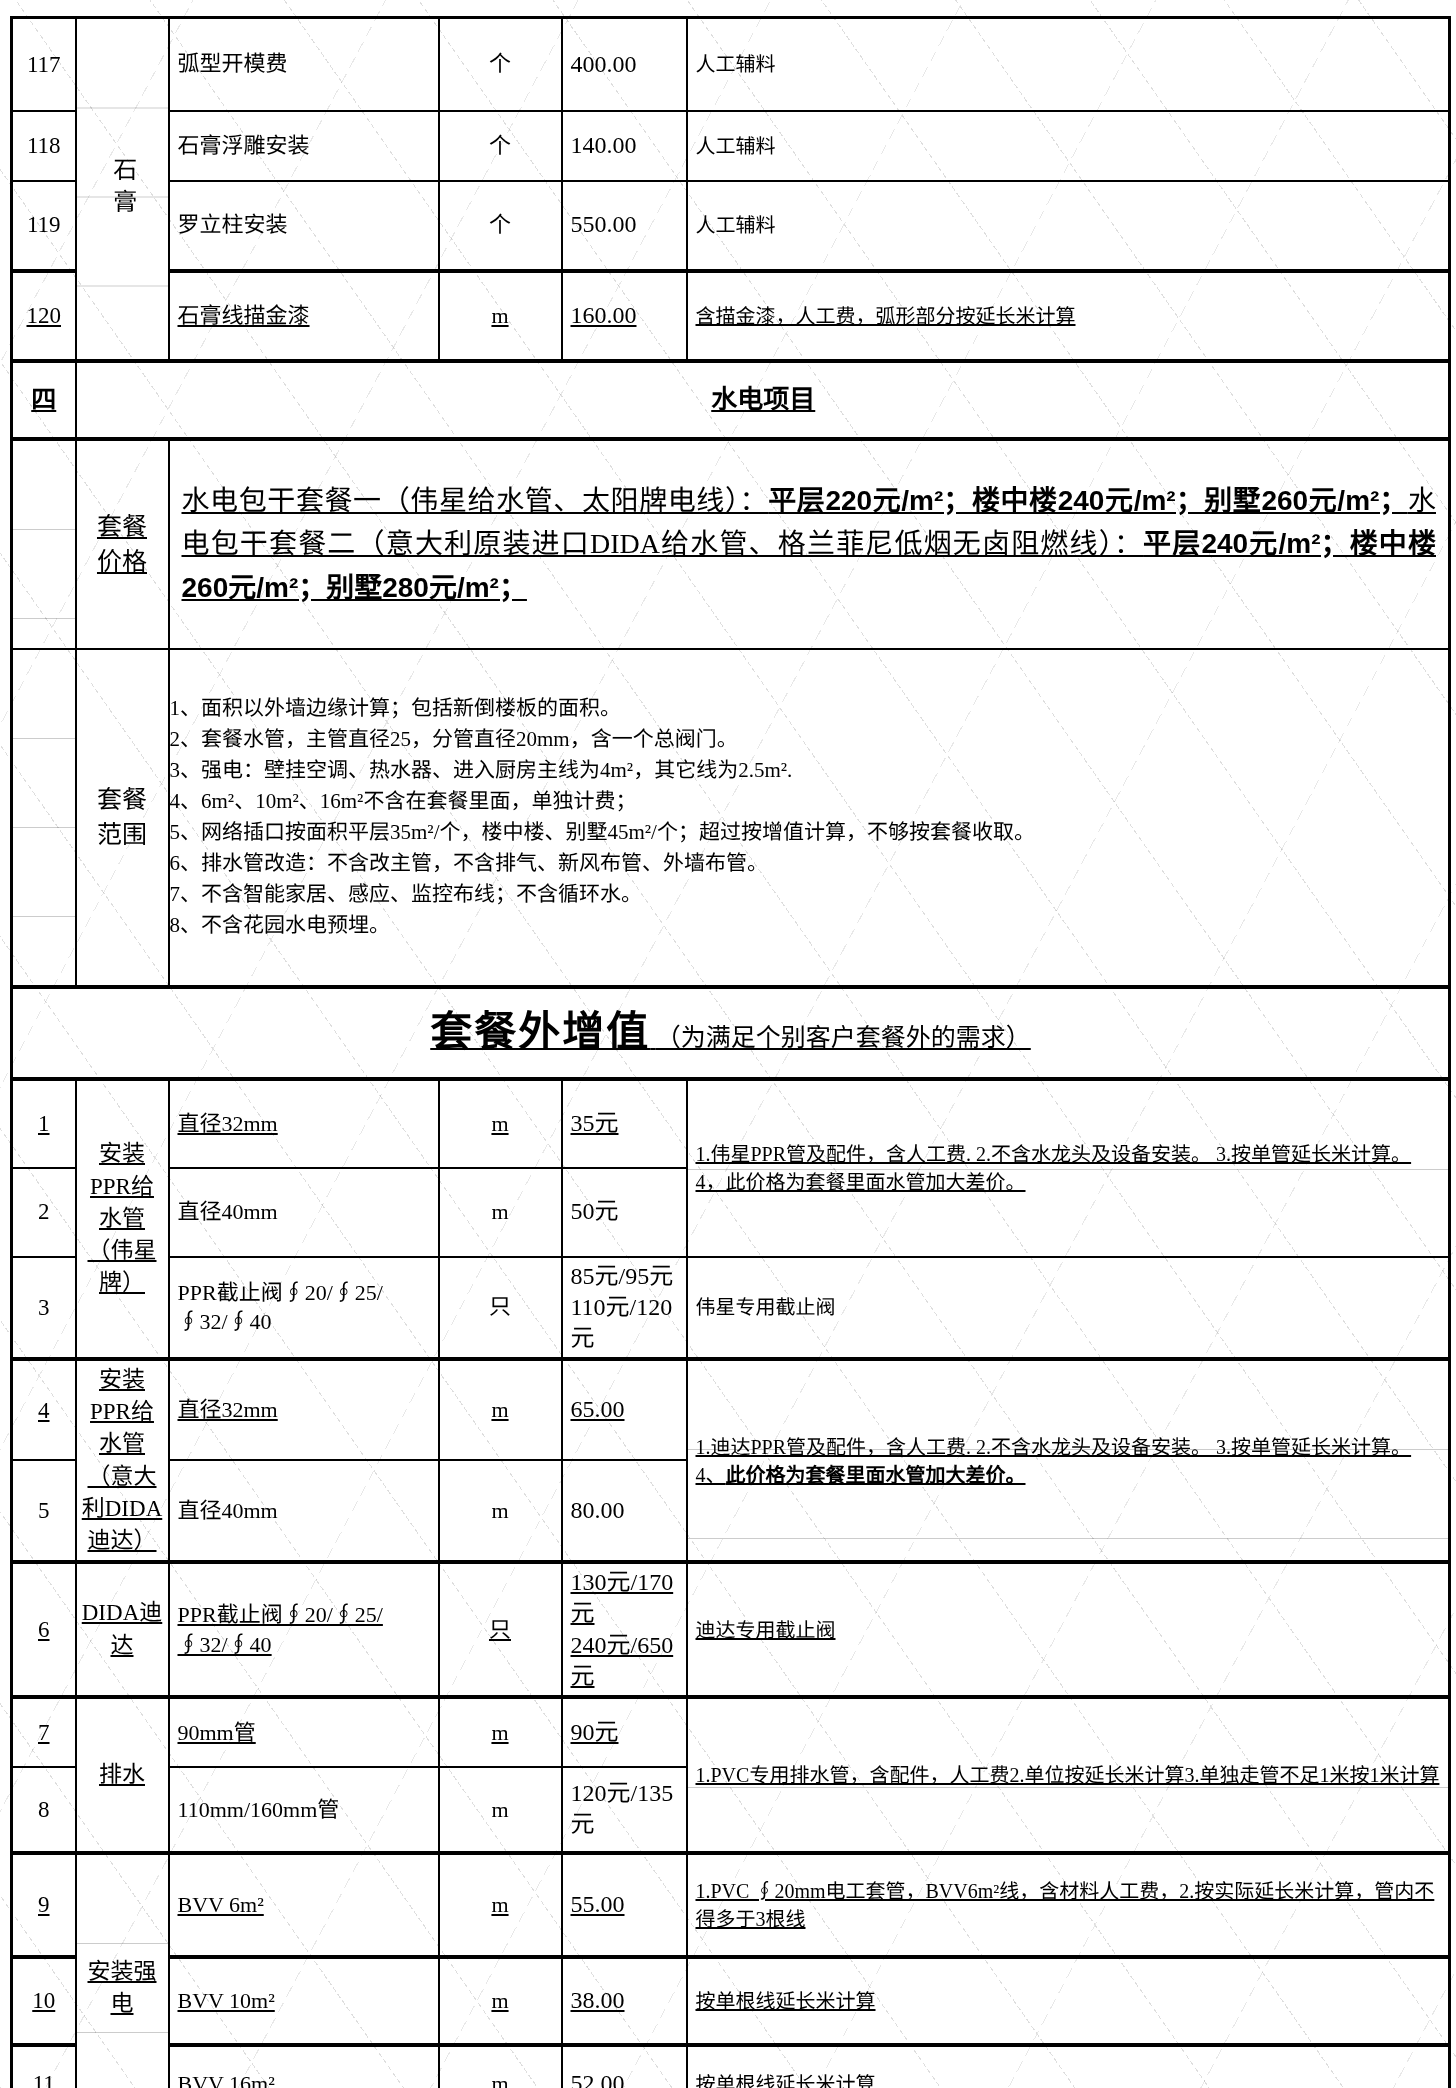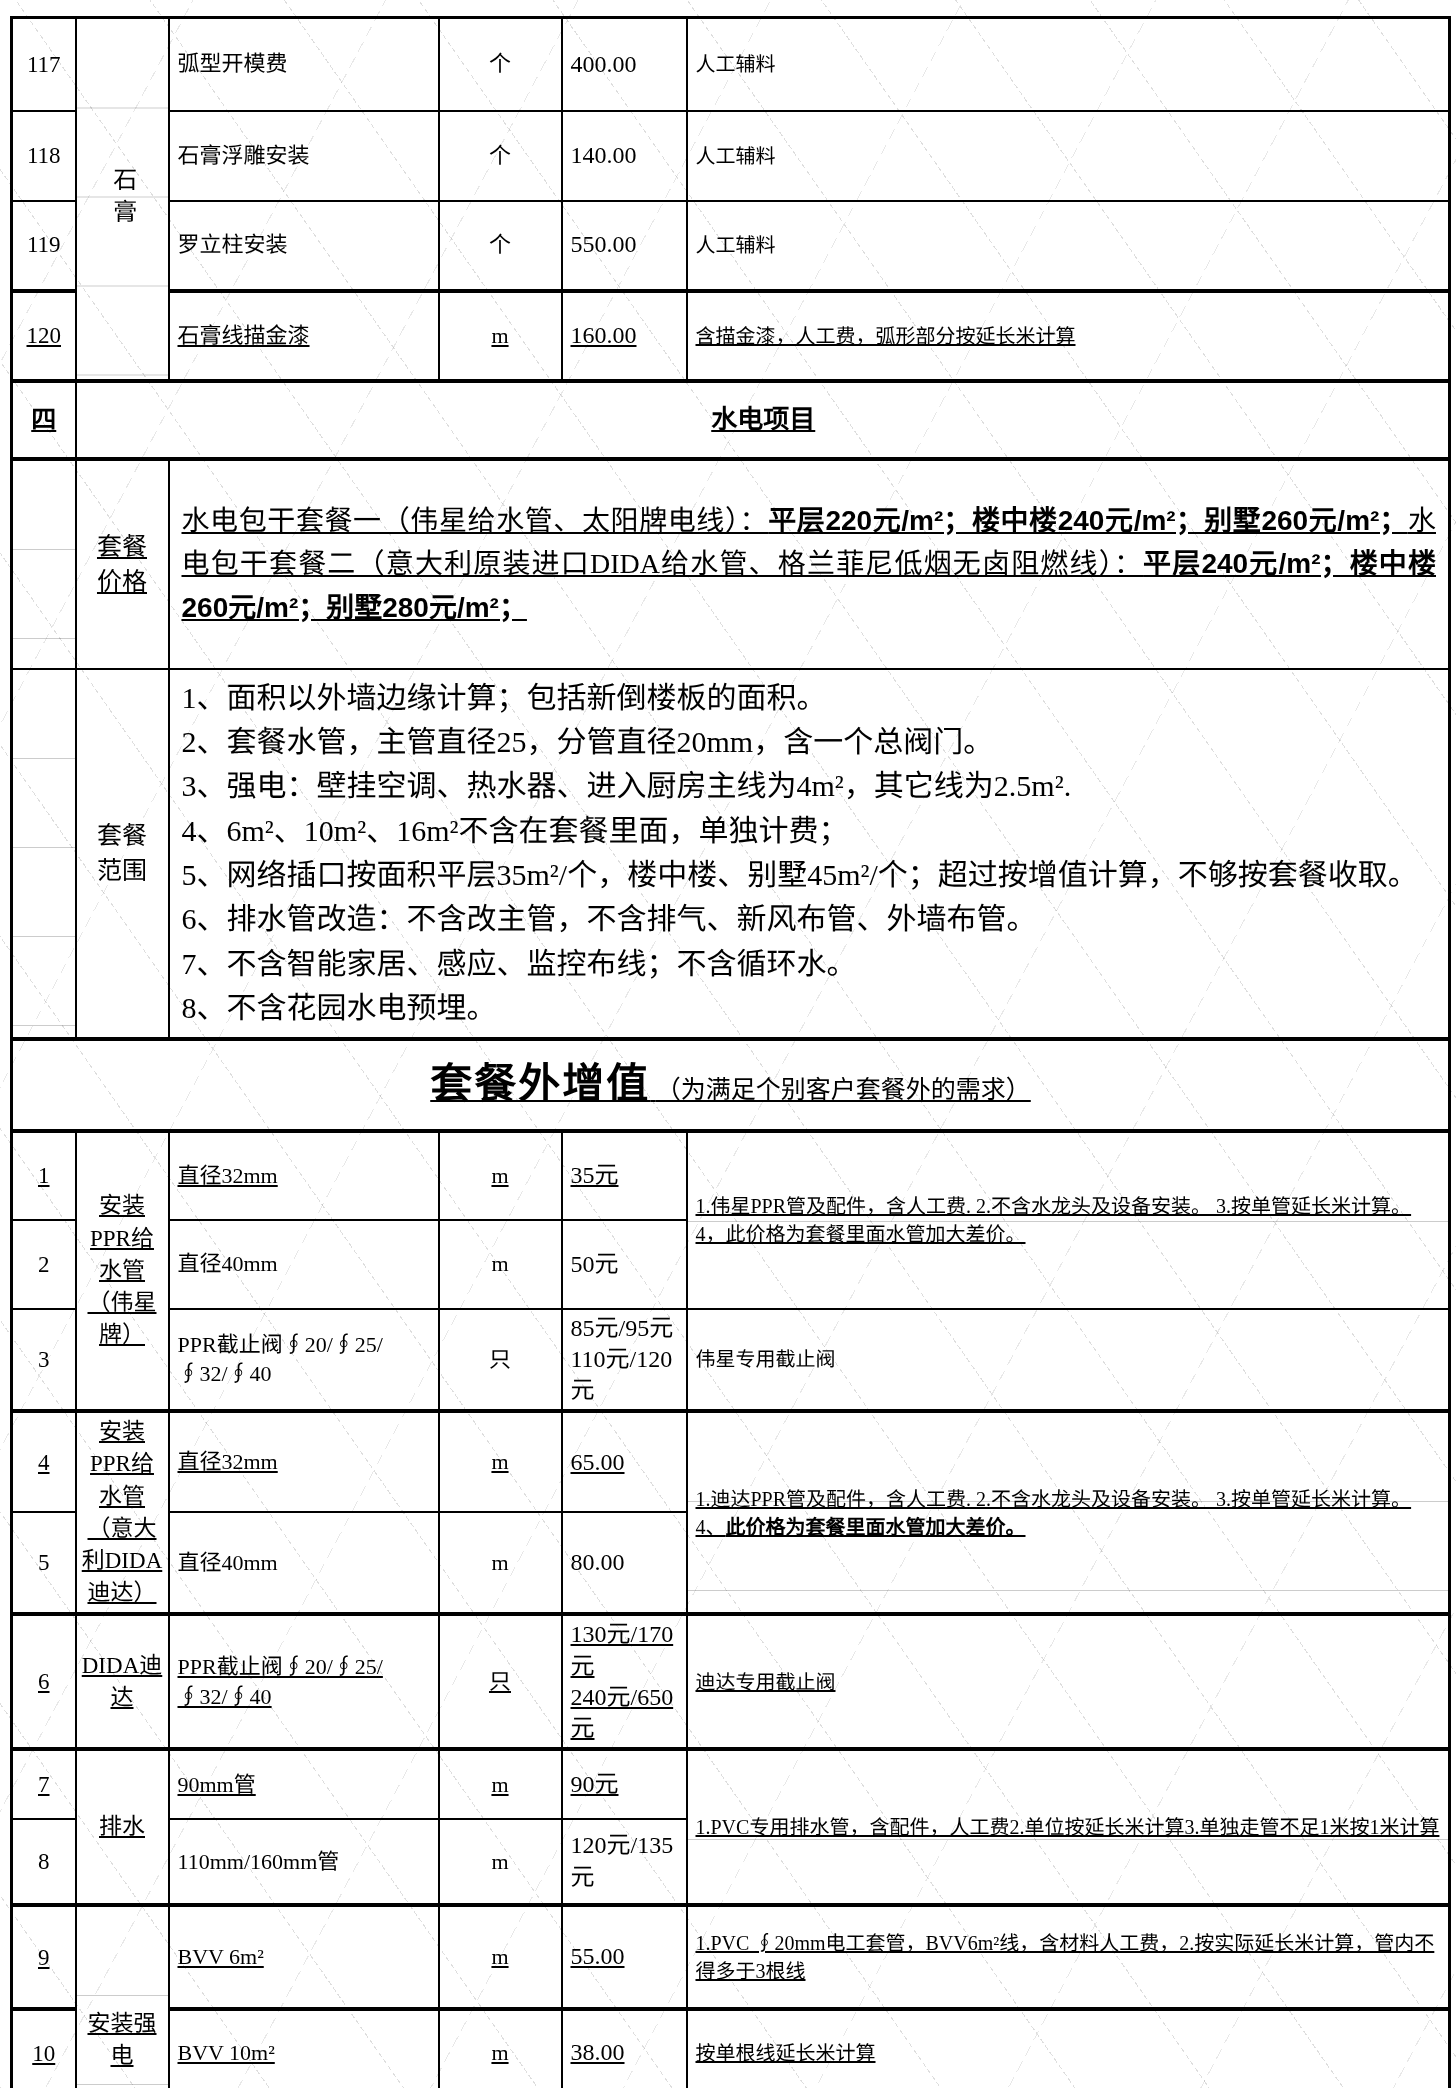--- a/index.html
+++ b/index.html
@@ -26,21 +26,21 @@
   td.ghost{background-image:repeating-linear-gradient(to bottom,
       transparent 0 88px,rgba(0,0,0,0.20) 88px 89px);}
   .vtext{writing-mode:vertical-rl;text-orientation:upright;margin:0 auto;
       font-size:24px;letter-spacing:8px;}
   td.sec-no{text-align:center;font-weight:bold;font-size:25px;}
   td.sec-title{font-weight:bold;font-size:26px;padding-left:10px;text-align:center;}
   td.pkg-text{font-size:28px;line-height:1.55;text-align:justify;
       vertical-align:middle;padding:12px 12px;}
   .bseg{font-weight:bold;font-family:"Liberation Sans","DejaVu Sans",sans-serif;
       font-size:28px;}
-  td.scope{font-size:30px;line-height:1.48;vertical-align:middle;padding:6px 12px;}
+  td.scope{font-size:21px;line-height:1.48;vertical-align:middle;padding:6px 0;}
   td.addon-head{text-align:center;vertical-align:middle;}
   .addon-title{font-weight:bold;font-size:42px;letter-spacing:2px;}
   .addon-sub{font-size:25px;}
   .bnote{font-weight:bold;font-family:"Liberation Sans","DejaVu Sans",sans-serif;}
   .pstack span{display:block;}
 </style>
 </head>
 <body>
 
 <table class="sheet">
@@ -57,21 +57,21 @@
       <tr style="height:93px">
     <td class="no">117</td>
     <td class="cat ghost" rowspan="4">
       <div class="vtext">石膏</div>
     </td>
     <td class="item">弧型开模费</td>
     <td class="unit">个</td>
     <td class="price">400.00</td>
     <td class="note">人工辅料</td>
   </tr>
-  <tr style="height:90px">
+  <tr style="height:70px">
     <td class="no">118</td>
     <td class="item">石膏浮雕安装</td>
     <td class="unit">个</td>
     <td class="price">140.00</td>
     <td class="note">人工辅料</td>
   </tr>
   <tr style="height:90px">
     <td class="no">119</td>
     <td class="item">罗立柱安装</td>
     <td class="unit">个</td>

